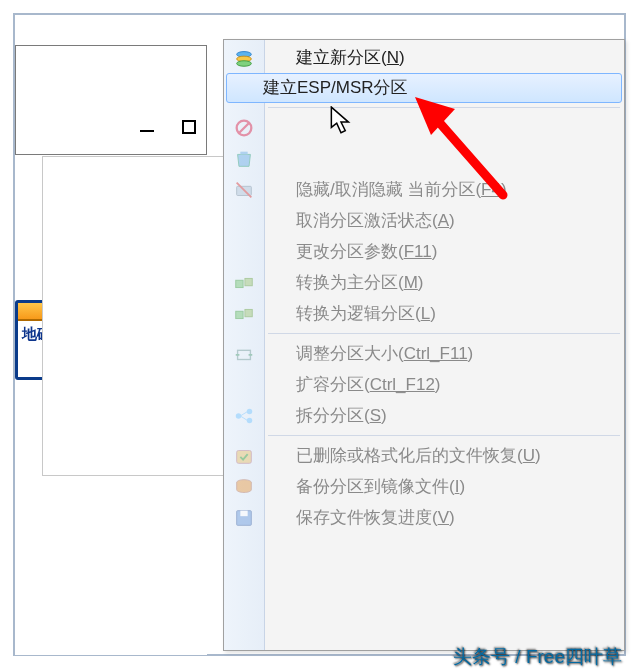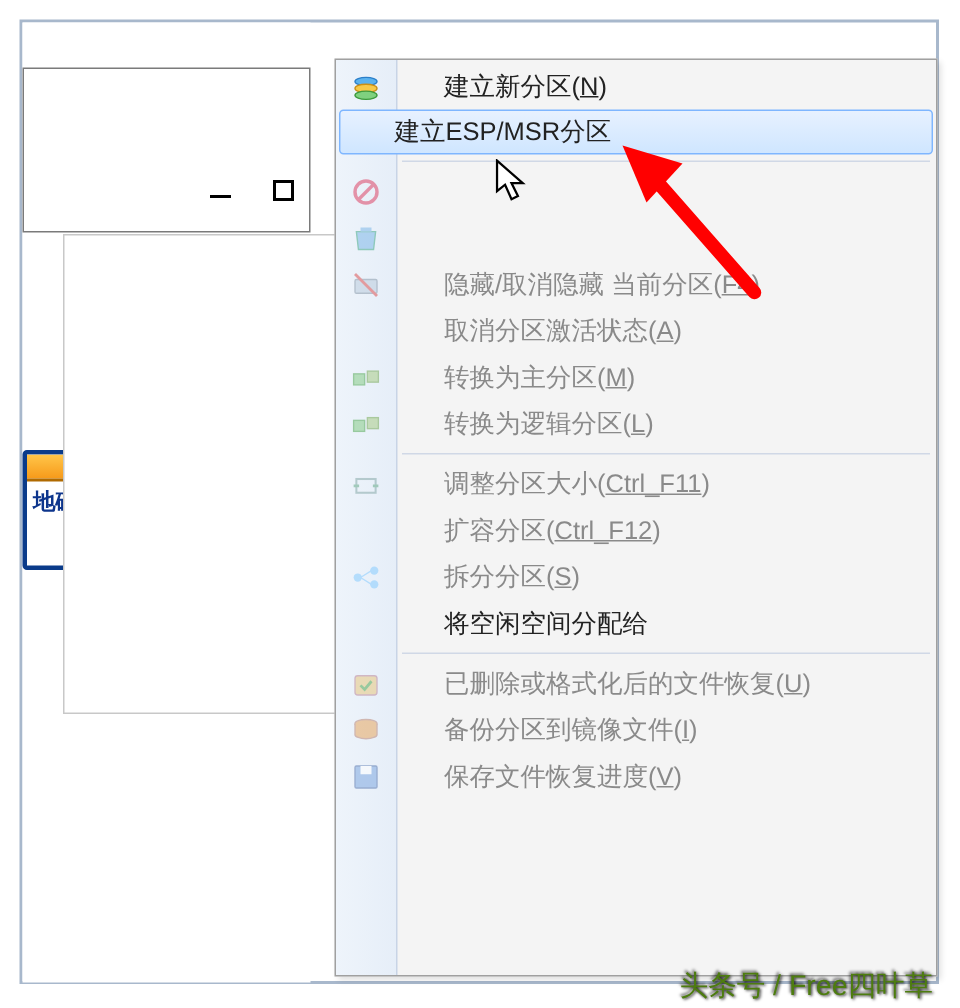--- a/index.html
+++ b/index.html
@@ -53,21 +53,21 @@
   .cursor { position: absolute; left: 315px; top: 91px; z-index: 10; }
   .cursor svg { width: 22px; height: 30px; }
 
   
   .arrow { position: absolute; left: 398px; top: 80px; z-index: 9; }
   .arrow svg { width: 100px; height: 110px; }
 
   
   .watermark {
     position: absolute; right: 18px; bottom: 2px; z-index: 20;
-    color: #4d7c0f; font-size: 19px; font-weight: 400;
+    color: #0369a1; font-size: 19px; font-weight: 400;
     text-shadow: 1px 1px 2px rgba(0,0,0,0.8), -1px -1px 2px rgba(0,0,0,0.6);
     font-family: "Microsoft YaHei", sans-serif;
   }
 
   .icon-disabled { opacity: 0.55; }
 </style>
 </head>
 <body>
 
 <div class="stage">
@@ -122,20 +122,21 @@
                 <rect x="8" y="4" width="8" height="3" fill="#7fb8e8"></rect>
               </svg>
             </span></div>
           <div class="menu-item disabled"><span class="menu-icon icon-disabled">
               <svg viewBox="0 0 24 24">
                 <rect x="4" y="8" width="16" height="10" rx="1" fill="#bcd" stroke="#89a"></rect>
                 <line x1="4" y1="4" x2="20" y2="20" stroke="#d55" stroke-width="2"></line>
               </svg>
             </span><span>隐藏/取消隐藏 当前分区(<span class="underline">F4</span>)</span></div>
           <div class="menu-item disabled"><span>取消分区激活状态(<span class="underline">A</span>)</span></div>
+          <div class="menu-item disabled"><span>更改分区参数(<span class="underline">F11</span>)</span></div>
           <div class="menu-item disabled"><span class="menu-icon icon-disabled">
               <svg viewBox="0 0 24 24">
                 <rect x="3" y="9" width="8" height="8" fill="#8c8" stroke="#5a5"></rect>
                 <rect x="13" y="7" width="8" height="8" fill="#ac8" stroke="#7a5"></rect>
               </svg>
             </span><span>转换为主分区(<span class="underline">M</span>)</span></div>
           <div class="menu-item disabled"><span class="menu-icon icon-disabled">
               <svg viewBox="0 0 24 24">
                 <rect x="3" y="9" width="8" height="8" fill="#8c8" stroke="#5a5"></rect>
                 <rect x="13" y="7" width="8" height="8" fill="#ac8" stroke="#7a5"></rect>
@@ -151,21 +152,20 @@
           <div class="menu-item disabled"><span>扩容分区(<span class="underline">Ctrl_F12</span>)</span></div>
           <div class="menu-item disabled"><span class="menu-icon icon-disabled">
               <svg viewBox="0 0 24 24">
                 <circle cx="6" cy="12" r="3" fill="#8cf"></circle>
                 <circle cx="18" cy="7" r="3" fill="#8cf"></circle>
                 <circle cx="18" cy="17" r="3" fill="#8cf"></circle>
                 <line x1="8" y1="12" x2="16" y2="7" stroke="#8cf"></line>
                 <line x1="8" y1="12" x2="16" y2="17" stroke="#8cf"></line>
               </svg>
             </span><span>拆分分区(<span class="underline">S</span>)</span></div>
-          <div class="menu-item"><span>将空闲空间分配给</span></div>
           <div class="menu-sep"></div>
           <div class="menu-item disabled"><span class="menu-icon icon-disabled">
               <svg viewBox="0 0 24 24">
                 <rect x="4" y="6" width="16" height="14" rx="2" fill="#e8c87f" stroke="#b89"></rect>
                 <path d="M8 13l3 3 5-6" stroke="#5a5" stroke-width="2" fill="none"></path>
               </svg>
             </span><span>已删除或格式化后的文件恢复(<span class="underline">U</span>)</span></div>
           <div class="menu-item disabled"><span class="menu-icon icon-disabled">
               <svg viewBox="0 0 24 24">
                 <ellipse cx="12" cy="7" rx="8" ry="3" fill="#e8a860" stroke="#b87"></ellipse>

